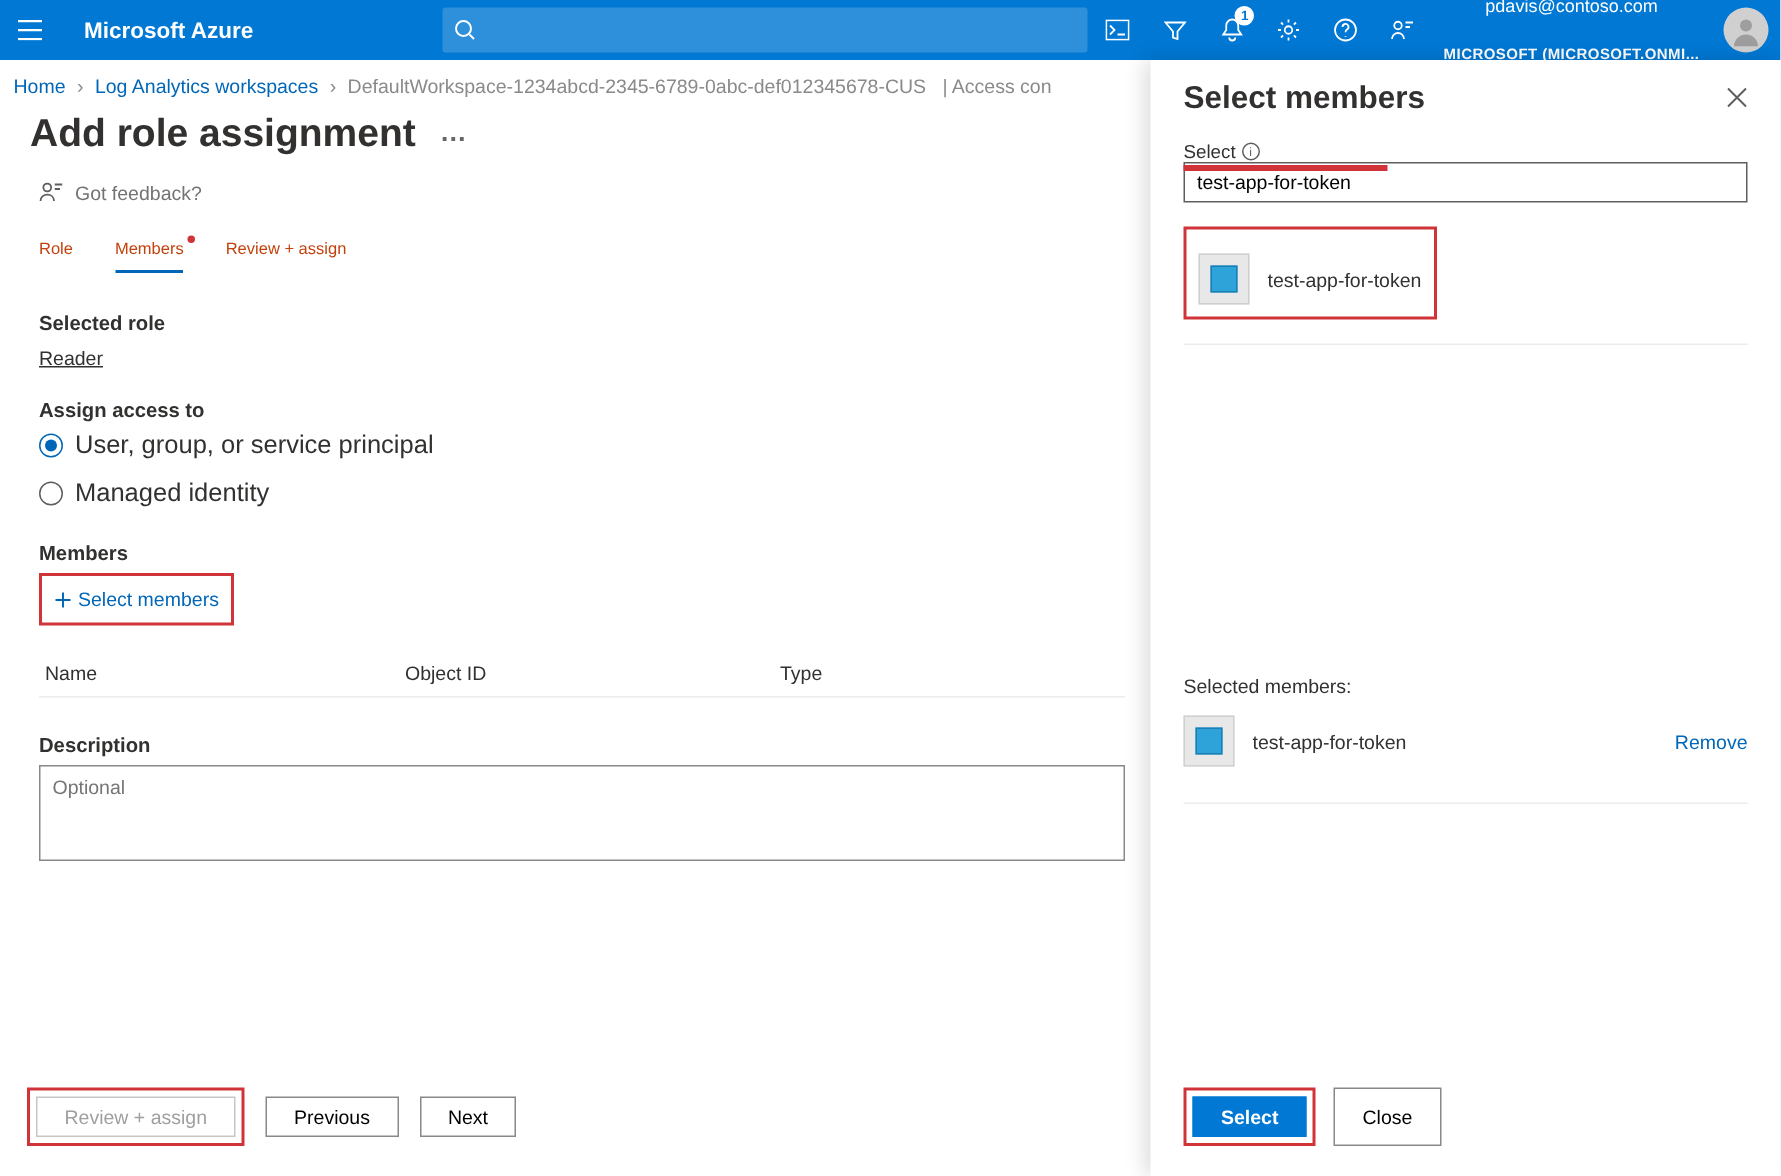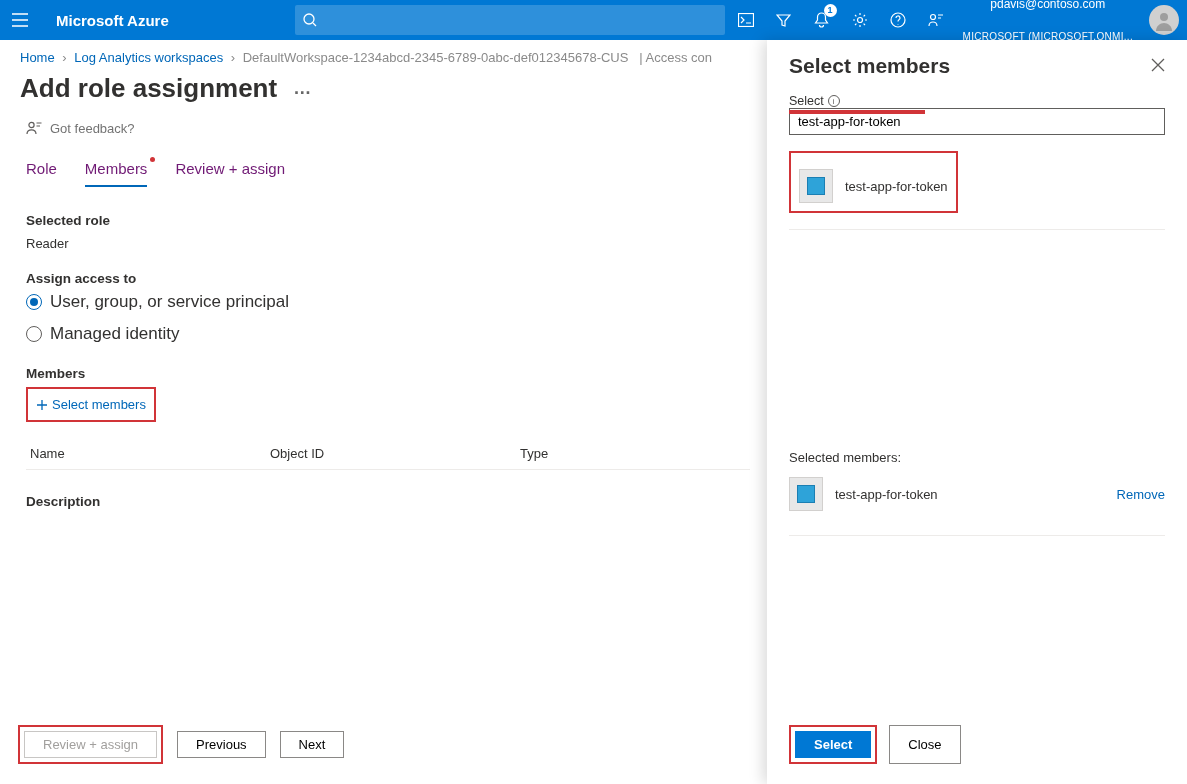--- a/index.html
+++ b/index.html
@@ -13,45 +13,45 @@
   .searchwrap { flex:0 0 430px; margin-left:110px; }
   .searchbox { background:rgba(255,255,255,0.18); border-radius:2px; height:30px; display:flex; align-items:center; padding:0 8px; color:#fff; }
   .searchbox input { background:transparent; border:none; outline:none; color:#fff; font-size:12.5px; flex:1; padding-left:6px;}
   .searchbox input::placeholder{color:#e3efff;}
   .topicons { margin-left:auto; display:flex; align-items:center; }
   .topicon { width:38px; height:40px; display:flex; align-items:center; justify-content:center; cursor:pointer; position:relative;}
   .topicon svg{stroke:#fff; fill:none;}
   .badge { position:absolute; top:4px; right:4px; background:#fff; color:#0078d4; font-size:9px; font-weight:700; border-radius:8px; min-width:13px; height:13px; line-height:13px; text-align:center; padding:0 2px;}
   .account { text-align:center; padding:0 8px; line-height:1.15;}
   .account .em { font-size:12px; }
-  .account .org { font-size:10px; font-weight:400; letter-spacing:.3px;margin-top:19px;}
+  .account .org { font-size:10px; font-weight:700; letter-spacing:.3px;margin-top:19px;}
   .avatar { width:30px; height:30px; border-radius:50%; background:#d0d0d0; margin:0 8px; display:flex; align-items:center; justify-content:center;}
   .avatar svg{fill:#9e9e9e;}
 
   
-  .crumbs { padding:10px 20px 4px; font-size:13px; }
+  .crumbs { padding:10px 9px 4px; font-size:13px; }
   .crumbs a { color:#0067b8; text-decoration:none; }
   .crumbs .sep { color:#8a8a8a; padding:0 4px; }
   .crumbs .cur { color:#8a8a8a; }
 
   .page-title { font-size:26px; font-weight:600; padding:4px 20px 0; display:flex; align-items:center; gap:16px;}
   .page-title .dots{color:#666; font-size:18px; letter-spacing:2px;}
 
   .feedback { padding:16px 26px 0; display:flex; align-items:center; gap:8px; color:#737373; font-size:13px;}
   .feedback svg{stroke:#605e5c; fill:none;}
 
   
   .tabs { display:flex; gap:28px; padding:24px 26px 0; border-bottom:none;}
-  .tab { color:#701a75; font-size:15px; padding-bottom:8px; cursor:pointer; position:relative;}
+  .tab { color:#c2410c; font-size:11px; padding-bottom:8px; cursor:pointer; position:relative;}
   .tab.active { font-weight:400; border-bottom:2px solid #0067b8; }
   .tab .reddot{ position:absolute; top:-3px; right:-8px; width:5px; height:5px; background:#d13438; border-radius:50%; }
 
   .content { padding:18px 26px 0; }
   .seclabel{ font-weight:600; font-size:13.5px; margin-top:8px;}
-  .plain{ padding:8px 0 12px; }
+  .plain{ padding:8px 0 12px;text-decoration:underline; }
 
   .radio-row{ display:flex; align-items:center; gap:8px; padding:6px 0; font-size:17px;}
   .radio{ width:16px; height:16px; border:1px solid #605e5c; border-radius:50%; display:inline-flex; align-items:center; justify-content:center;}
   .radio.checked{ border-color:#0067b8;}
   .radio.checked::after{ content:""; width:8px; height:8px; background:#0067b8; border-radius:50%; }
 
   .selmembers{ display:inline-flex; align-items:center; gap:4px; color:#0067b8; font-size:13px; padding:6px 4px; cursor:pointer;}
   .selmembers svg{stroke:#0067b8;}
   .hl-red{ border:2px solid #d13438; padding:2px 4px; display:inline-block;}
   .hl-red-btn{ border:2px solid #d13438; padding:4px; display:inline-block;}
@@ -213,20 +213,23 @@
 
   <div class="tbl">
     <div class="tbl-head">
       <div class="col-name">Name</div>
       <div class="col-obj">Object ID</div>
       <div class="col-type">Type</div>
     </div>
   </div>
 
   <div class="seclabel" style="margin-top:24px">Description</div>
+  <div class="desc" style="margin-top:6px">
+    <textarea placeholder="Optional" style=""></textarea>
+  </div>
 </div>
 
 <div class="footer">
   <span class="hl-red-btn">
     <button class="btn disabled">Review + assign</button>
   </span>
   <button class="btn">Previous</button>
   <button class="btn">Next</button>
 </div>
 

